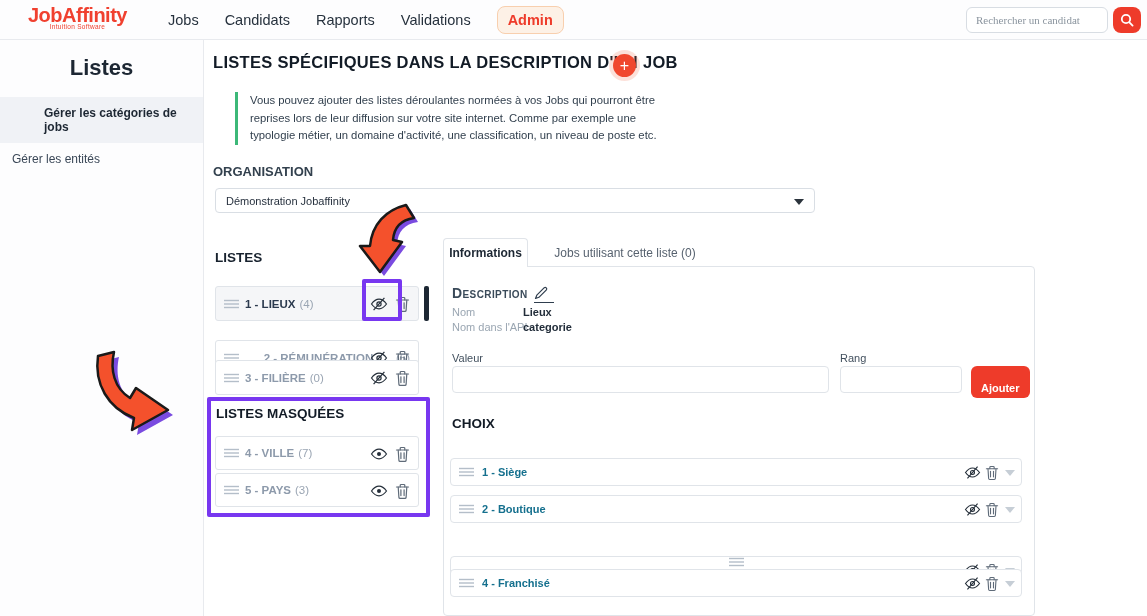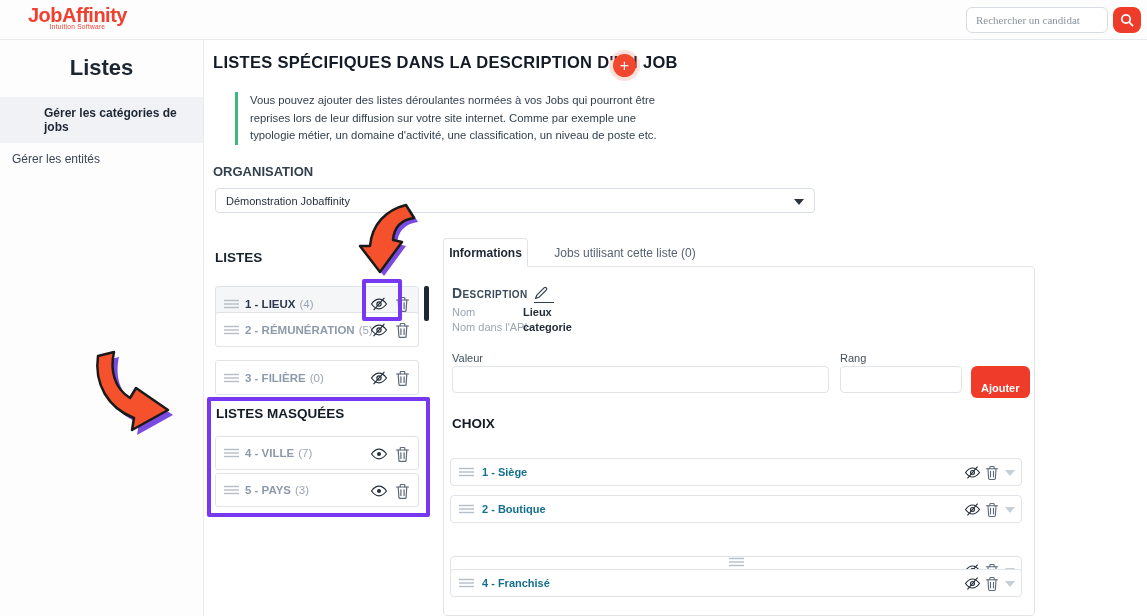--- a/index.html
+++ b/index.html
@@ -80,20 +80,27 @@
 </style>
 </head>
 <body>
 
 <div id="screen">
 
   <div class="topbar">
     <div class="logo">
       <div class="logo-title">JobAffinity</div>
       <div class="logo-sub">Intuition Software</div>
+    </div>
+    <div class="nav">
+      <div class="nav-item">Jobs</div>
+      <div class="nav-item">Candidats</div>
+      <div class="nav-item">Rapports</div>
+      <div class="nav-item">Validations</div>
+      <div class="nav-item admin">Admin</div>
     </div>
     <div class="searchwrap">
       <input class="search-input" placeholder="Rechercher un candidat" style="">
       <button class="search-btn">
         <span>
           <svg width="14" height="14" viewBox="0 0 14 14">
               <circle cx="6" cy="6" r="4.2" fill="none" stroke="#fff" stroke-width="1.8"></circle>
               <line x1="9.4" y1="9.4" x2="12.6" y2="12.6" stroke="#fff" stroke-width="1.8" stroke-linecap="round"></line>
             </svg>
         </span>
@@ -147,21 +154,21 @@
             <path d="M5.2 4 V2.4 a.9.9 0 0 1 .9-.9 h2.8 a.9.9 0 0 1 .9.9 V4"></path>
             <path d="M3.2 4 l.7 10.4 a1.1 1.1 0 0 0 1.1 1 h5 a1.1 1.1 0 0 0 1.1-1 L11.8 4"></path>
             <line x1="5.9" y1="6.8" x2="5.9" y2="12.6"></line>
             <line x1="9.1" y1="6.8" x2="9.1" y2="12.6"></line>
           </g>
         </svg>
       </span>
   </div>
   <div class="sel-bar"></div>
 
-  <div class="lrow" style="top:312px;">
+  <div class="lrow" style="top:340px;justify-content:space-between;">
     <span>
         <svg width="15" height="10" viewBox="0 0 15 10">
           <g stroke="#b4bec9" stroke-width="1.4">
             <line x1="0" y1="1.5" x2="15" y2="1.5"></line>
             <line x1="0" y1="5" x2="15" y2="5"></line>
             <line x1="0" y1="8.5" x2="15" y2="8.5"></line>
           </g>
         </svg>
       </span>
     <span class="lbl">2 - RÉMUNÉRATION</span>

